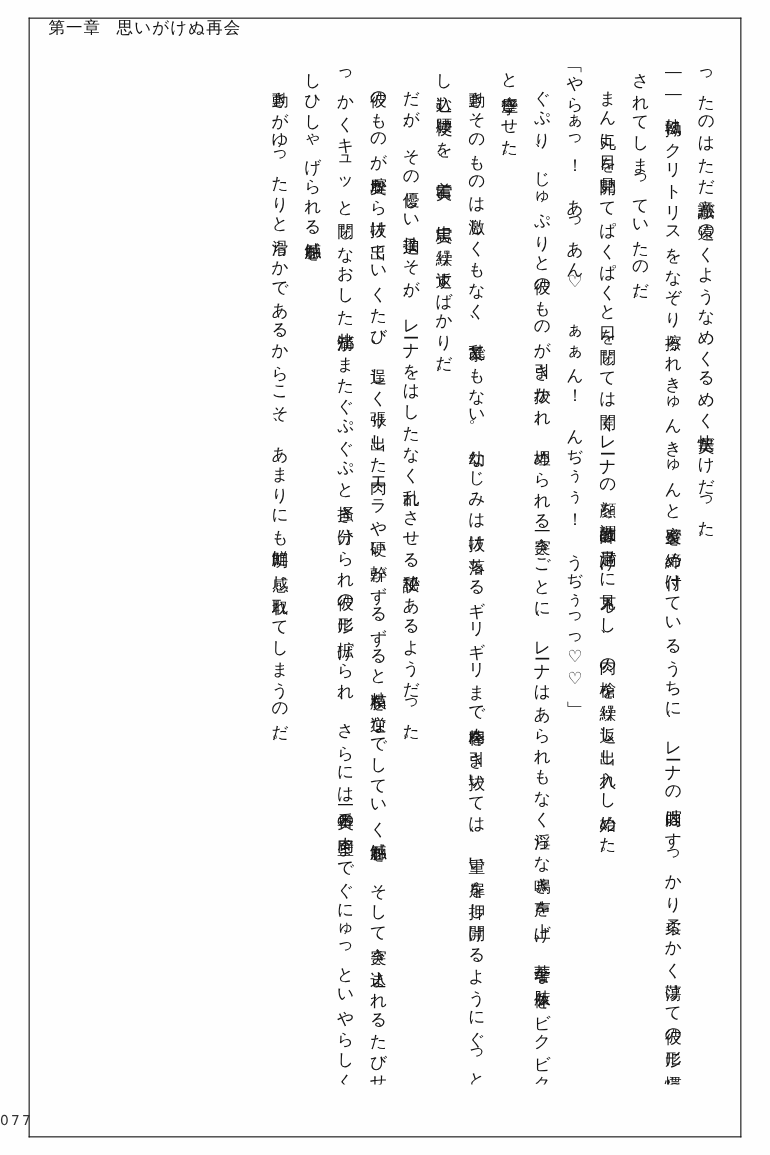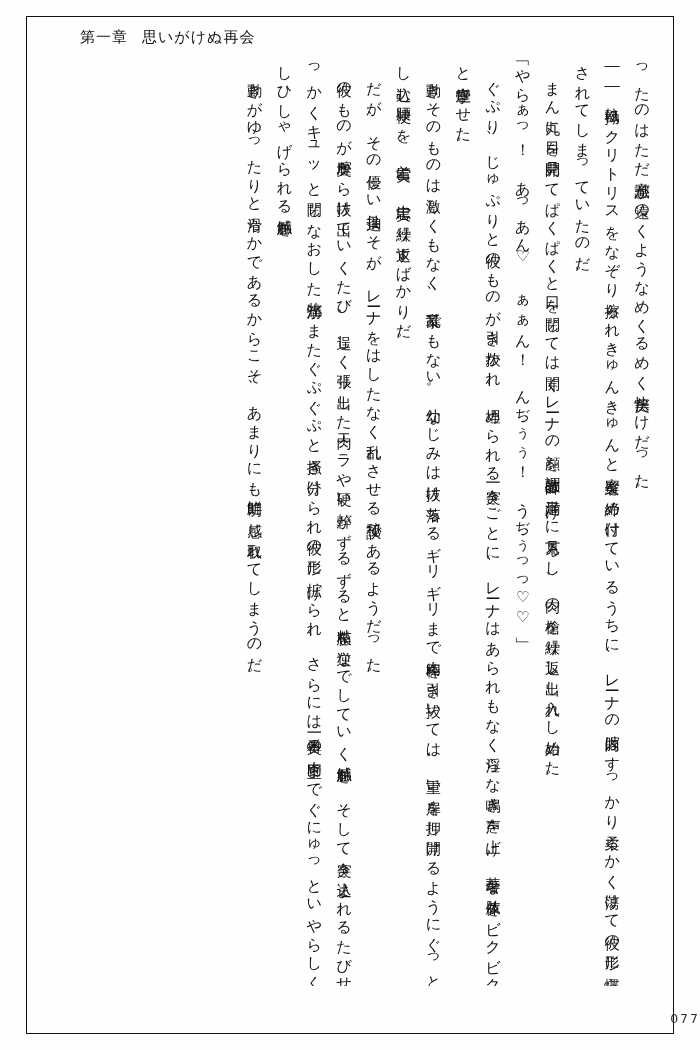--- a/index.html
+++ b/index.html
@@ -48,27 +48,26 @@
   .page-border-right {
     position: absolute;
     right: 26px;
     top: 16px;
     bottom: 16px;
     width: 1px;
     background: #111;
   }
   .chapter-header {
     position: absolute;
-    top: 28px;
+    top: 16px;
     left: 44px;
     font-size: 15px;
     letter-spacing: 1px;
     color: #111;
     white-space: nowrap;
-    margin-left: 36px;
   }
   .chapter-header .chap-num {
     margin-right: 14px;
   }
   .body-text {
     position: absolute;
     top: 56px;
     left: 44px;
     right: 44px;
     height: 930px;
@@ -87,21 +86,21 @@
     text-indent: 1em;
   }
   .body-text p.noindent {
     text-indent: 0;
   }
   .page-number {
     position: absolute;
     bottom: 24px;
     left: 0;
     right: 0;
-    text-align: right;
+    text-align: left;
     font-size: 12.5px;
     letter-spacing: 2px;
     color: #333;
     font-family: "DejaVu Sans", "Liberation Sans", sans-serif;
   }
 </style>
 </head>
 <body>
 
 <div class="page">

